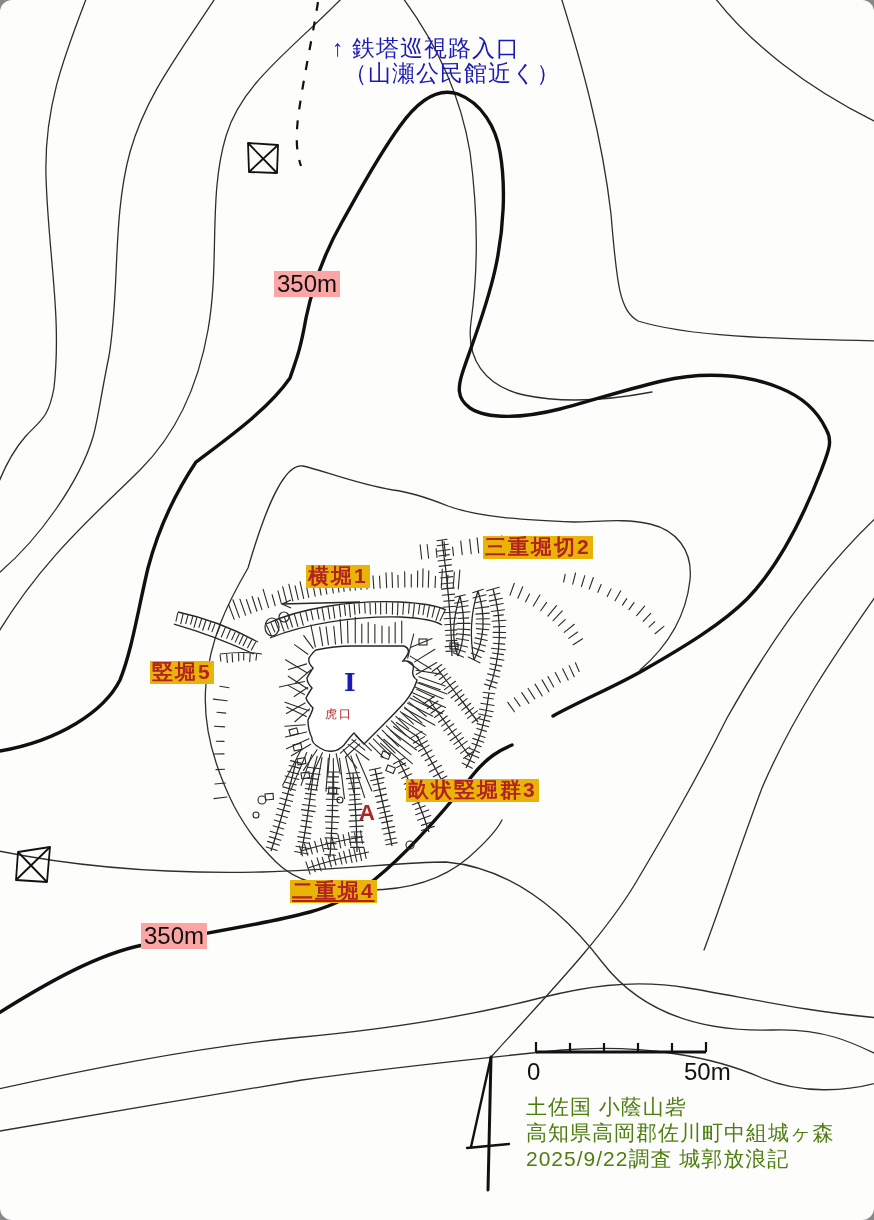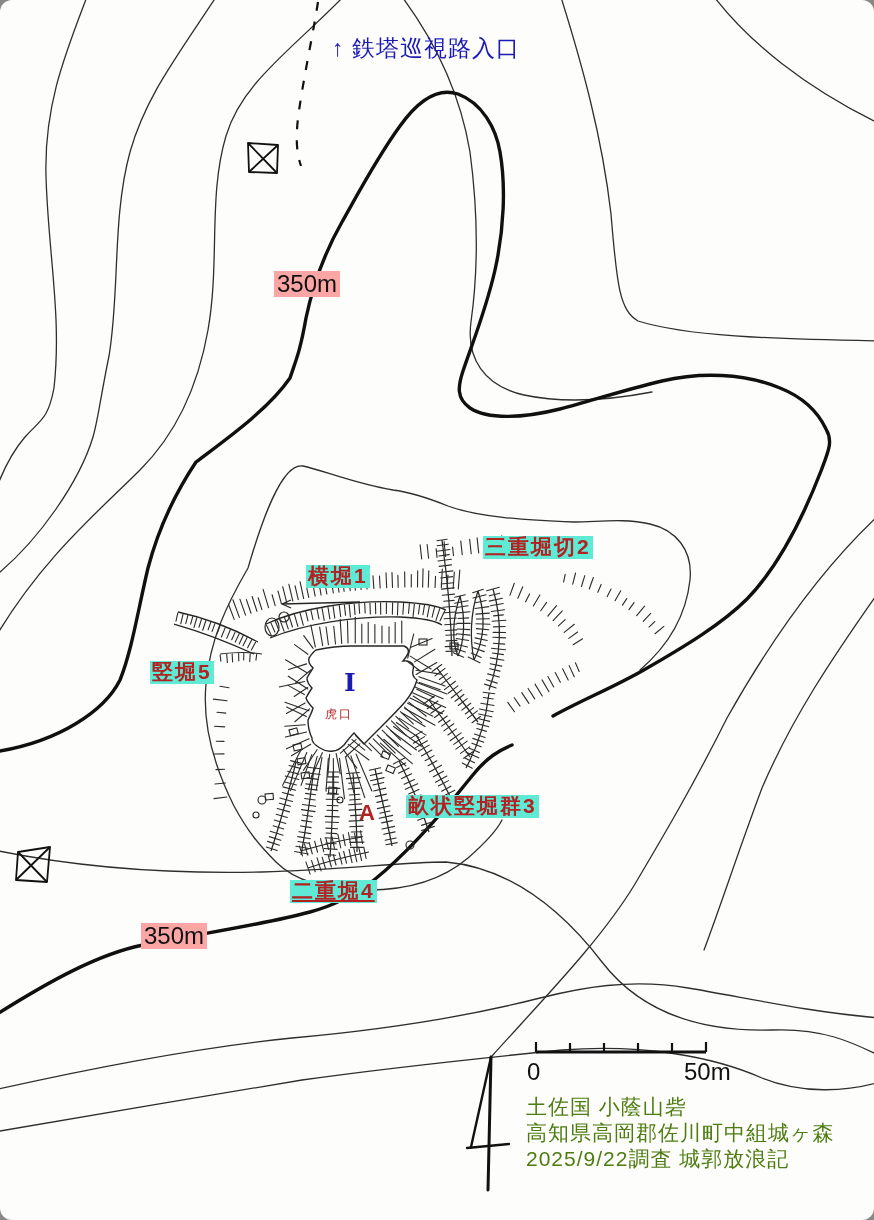--- a/index.html
+++ b/index.html
@@ -5,21 +5,21 @@
   html,body{margin:0;padding:0;background:#888;}
   #map-root{
     position:relative;width:874px;height:1220px;margin:0 auto;
     background:#fdfdfc;overflow:hidden;
     font-family:"Liberation Sans","DejaVu Sans",sans-serif;
     color:#1a1a1a;
     border-radius:12px;
   }
   #map-svg{position:absolute;left:0;top:0;}
   .lbl{position:absolute;white-space:nowrap;line-height:1.08;}
-  .halo{background:#5eead4;padding:0 2px;}
+  .halo{background:#eab308;padding:0 2px;}
   .blue{color:#1b1bb3;font-size:23px;font-weight:500;letter-spacing:1px;}
   .blue .indent{margin-left:12px;}
   .contour-lbl{font-size:24px;color:#111;background:#fca5a5;padding:0 3px;}
   .red{color:#b22222;font-weight:600;font-size:21px;letter-spacing:2px;}
   .red-sm{color:#b22222;font-weight:400;font-size:12px;letter-spacing:2px;}
   .red-a{color:#b22222;font-weight:600;font-size:22px;}
   .roman{color:#1b1bb3;font-family:"DejaVu Serif","Liberation Serif",serif;
          font-size:25px;font-weight:600;}
   .scale-lbl{font-size:24px;color:#111;}
   .credits{font-size:21px;color:#4d7c0f;line-height:26px;letter-spacing:1px;}
@@ -676,31 +676,32 @@
 
     <g stroke="#111" fill="none">
       <path d="M 536,1052 L 706,1052" stroke-width="3"></path>
       <path d="M 536,1042 L 536,1052 M 570,1043 L 570,1052 M 604,1043 L 604,1052
                M 638,1043 L 638,1052 M 672,1043 L 672,1052 M 706,1042 L 706,1052" stroke-width="2.2"></path>
     </g>
   </svg>
 
   <div class="lbl blue" style="left:332px;top:36px;">
     <div>↑ 鉄塔巡視路入口</div>
+    <div class="indent">（山瀬公民館近く）</div>
   </div>
 
   <div class="lbl contour-lbl" style="left:274px;top:271px;">350m</div>
   <div class="lbl contour-lbl" style="left:141px;top:923px;">350m</div>
 
   <div class="lbl red halo" style="left:306px;top:565px;">横堀1</div>
   <div class="lbl red halo" style="left:483px;top:536px;">三重堀切2</div>
   <div class="lbl red halo" style="left:150px;top:661px;">竪堀5</div>
   <div class="lbl red-sm" style="left:325px;top:708px;">虎口</div>
   <div class="lbl roman" style="left:344px;top:669px;">I</div>
-  <div class="lbl red halo" style="left:406px;top:795px;">畝状竪堀群3</div>
+  <div class="lbl red halo" style="left:406px;top:779px;">畝状竪堀群3</div>
   <div class="lbl red-a" style="left:359px;top:801px;">A</div>
   <div class="lbl red halo" style="left:290px;top:880px;text-decoration:underline;">二重堀4</div>
 
   <div class="lbl scale-lbl" style="left:527px;top:1059px;">0</div>
   <div class="lbl scale-lbl" style="left:684px;top:1059px;">50m</div>
 
   <div class="lbl credits" style="left:526px;top:1094px;">
     <div>土佐国 小蔭山砦</div>
     <div>高知県高岡郡佐川町中組城ヶ森</div>
     <div>2025/9/22調査 城郭放浪記</div>

